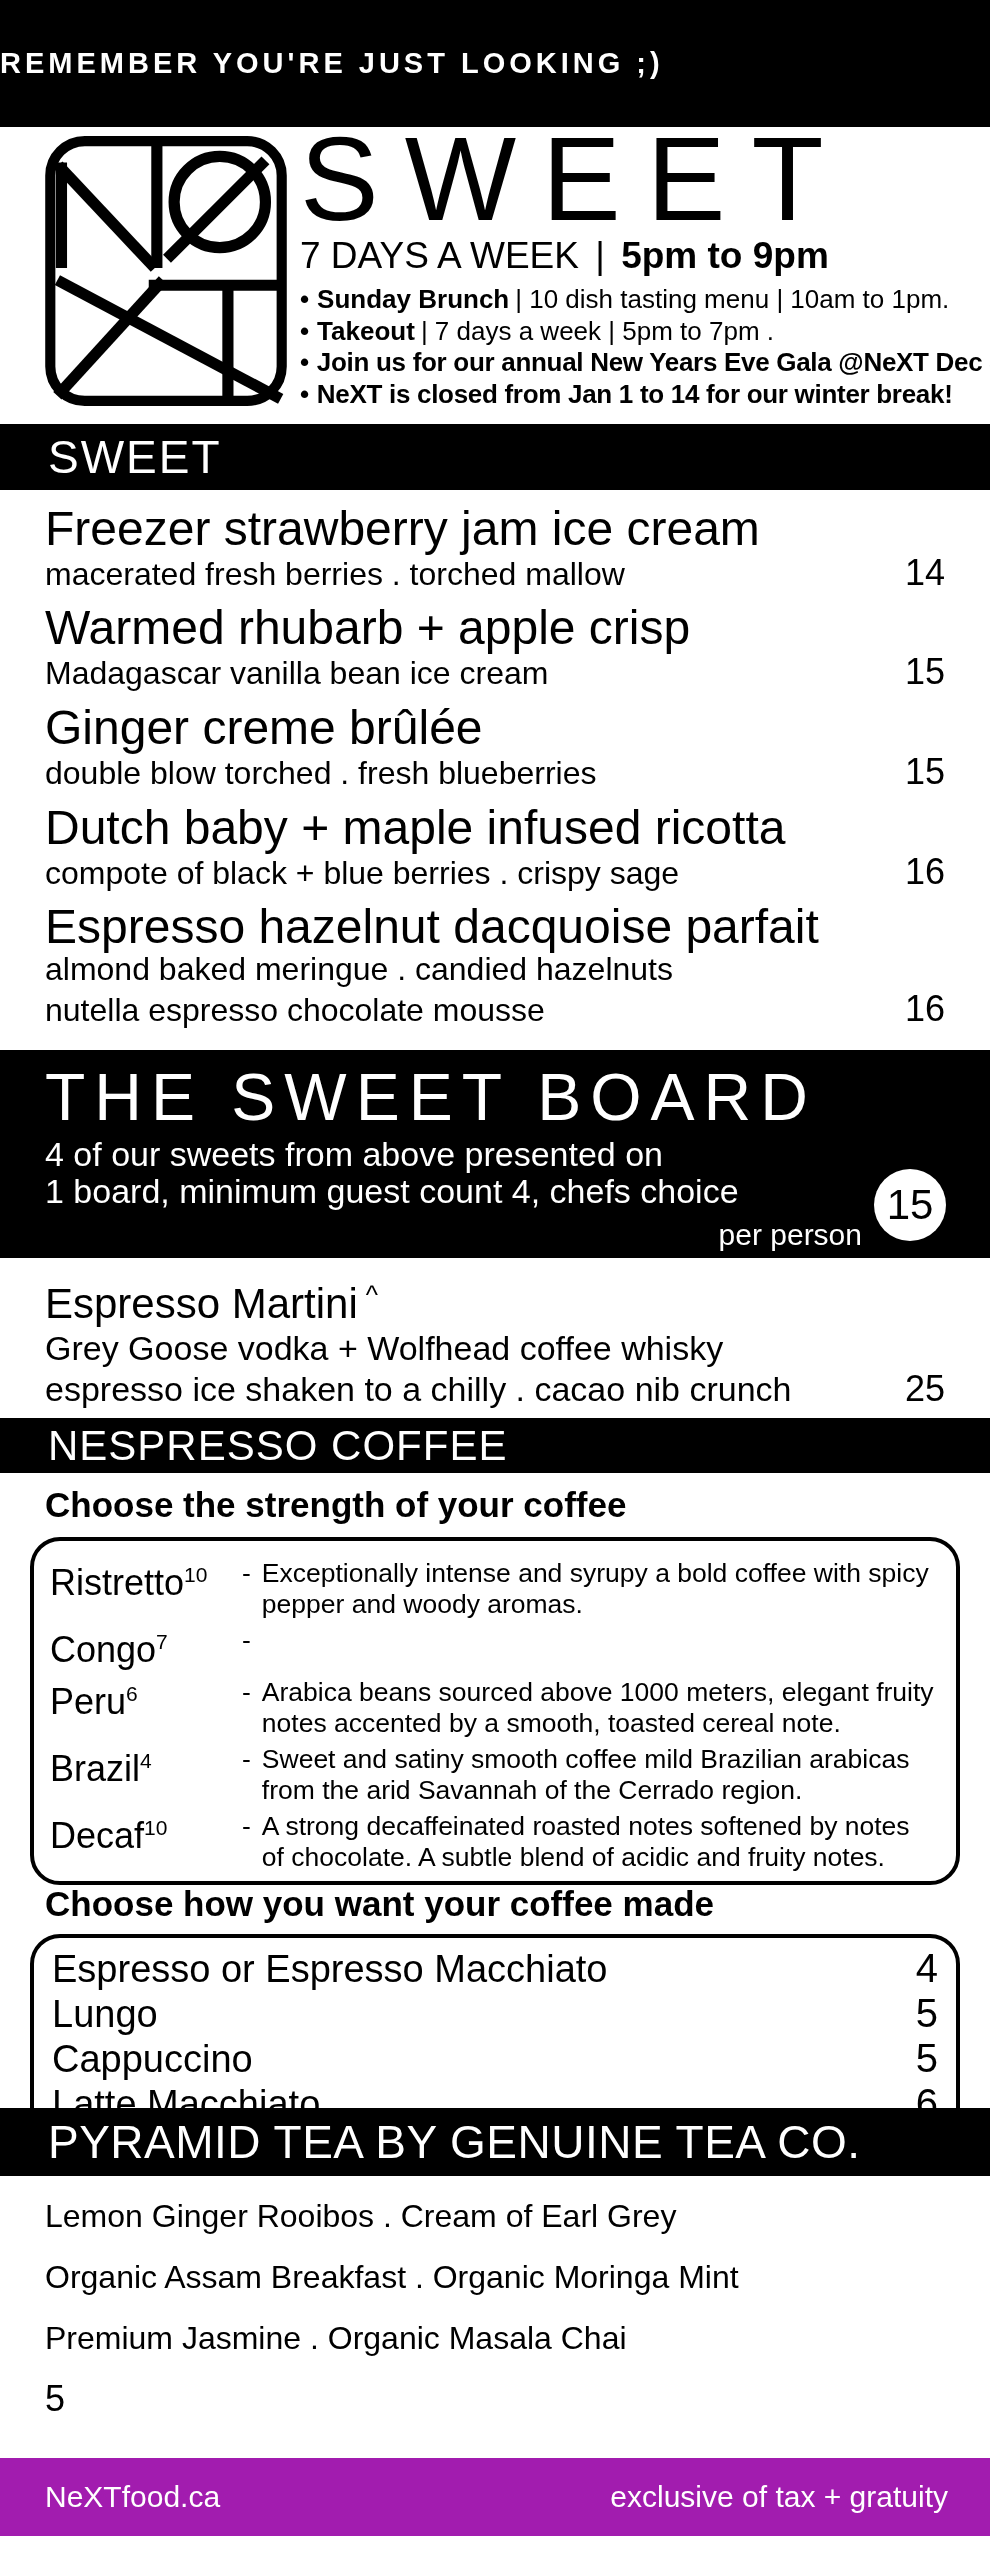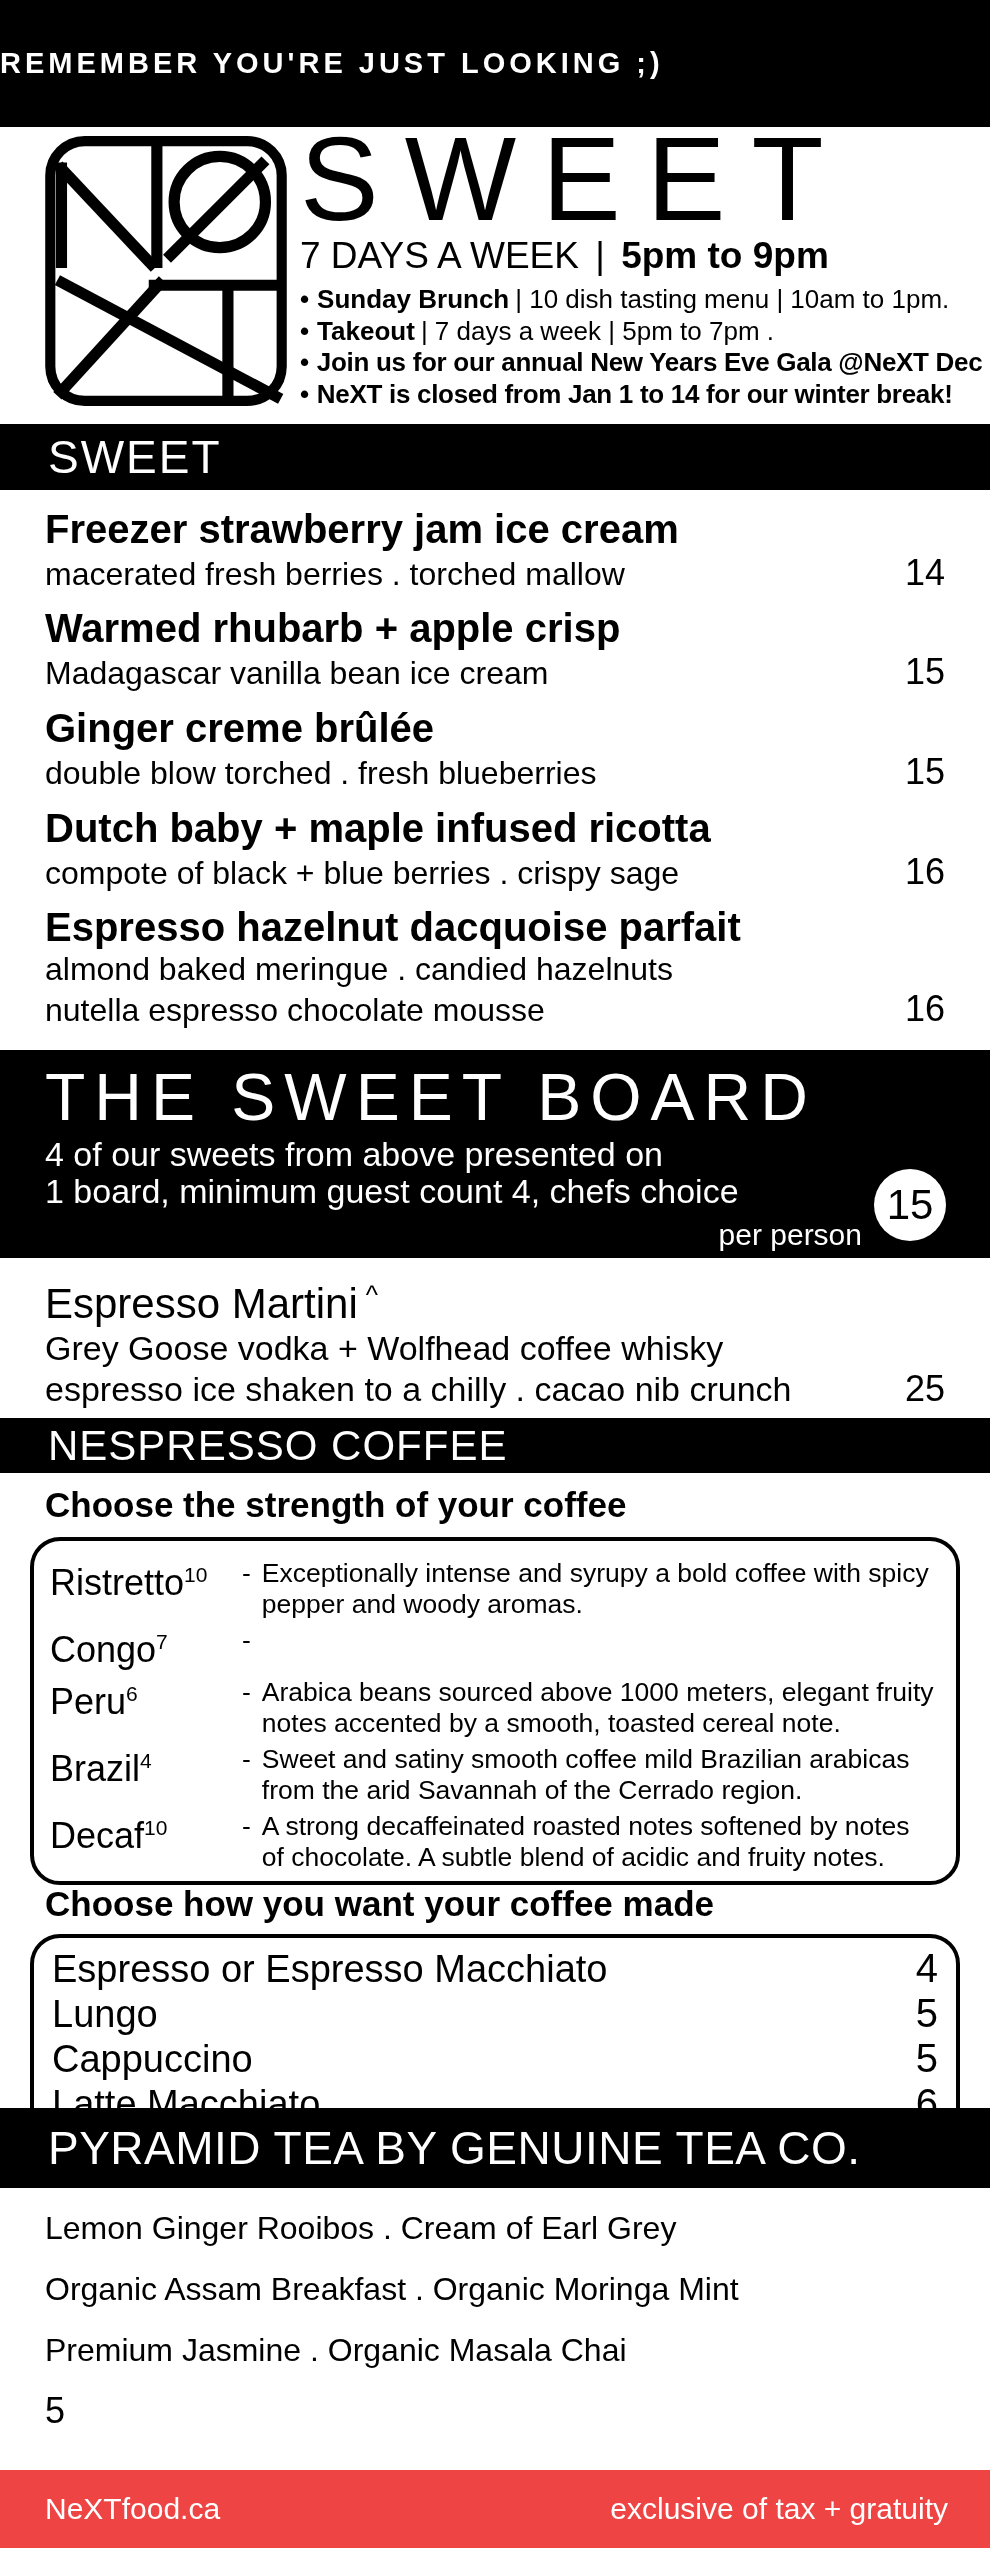--- a/index.html
+++ b/index.html
@@ -27,26 +27,26 @@
   .bullet .marker { margin-right:8px; font-weight:700; }
   .bullet b { font-weight:700; margin-right:6px; }
   .bullet b:empty { display:none; margin:0; }
   .bullet.strong { font-weight:700; letter-spacing:-0.3px; }
 
   
   .bar { background:#000; color:#fff; display:flex; align-items:center;
     padding-left:48px; font-weight:400; }
   .bar1 { height:66px; font-size:46px; letter-spacing:2px; }
   .bar2 { height:55px; font-size:42px; letter-spacing:1px; }
-  .bar3 { height:80px; font-size:46px; margin-top:8px; letter-spacing:0.5px; }
+  .bar3 { height:68px; font-size:46px; margin-top:8px; letter-spacing:0.5px; }
 
   
   .items { height:560px; padding:4px 45px 8px 45px; display:flex;
     flex-direction:column; justify-content:space-evenly; }
-  .item-name { font-size:40px; font-weight:700; line-height:46px; }
+  .item-name { font-size:48px; font-weight:400; line-height:46px; }
   .item-row { display:flex; justify-content:space-between; align-items:baseline; }
   .item-desc { font-size:32px; font-weight:300; line-height:38px; }
   .item-price { font-size:36px; font-weight:300; }
   .item-desc:empty { display:none; }
 
   
   .board { height:208px; background:#000; color:#fff; position:relative;
     padding:8px 0 0 45px; }
   .board-title { font-size:66px; letter-spacing:9px; line-height:78px;
     font-weight:400; white-space:nowrap; }
@@ -84,21 +84,21 @@
   .m-price { font-size:40px; font-weight:300; }
 
   
   .tea-rows { height:282px; padding:22px 45px 0 45px; }
   .tea-row { display:flex; justify-content:space-between; align-items:baseline;
     font-size:32px; font-weight:400; line-height:36px; margin-bottom:25px; }
   .tea-price { font-size:36px; font-weight:300; }
   .tea-price:empty { display:none; }
 
   
-  .footer { height:78px; background:#ef4444; color:#fff; display:flex;
+  .footer { height:78px; background:#a21caf; color:#fff; display:flex;
     justify-content:space-between; align-items:center; padding:0 42px 0 45px;
     font-size:30px; font-weight:300; }
 </style>
 </head>
 <body>
 
 <div class="banner">
   <span>REMEMBER YOU'RE JUST LOOKING ;)</span>
 </div>
 

